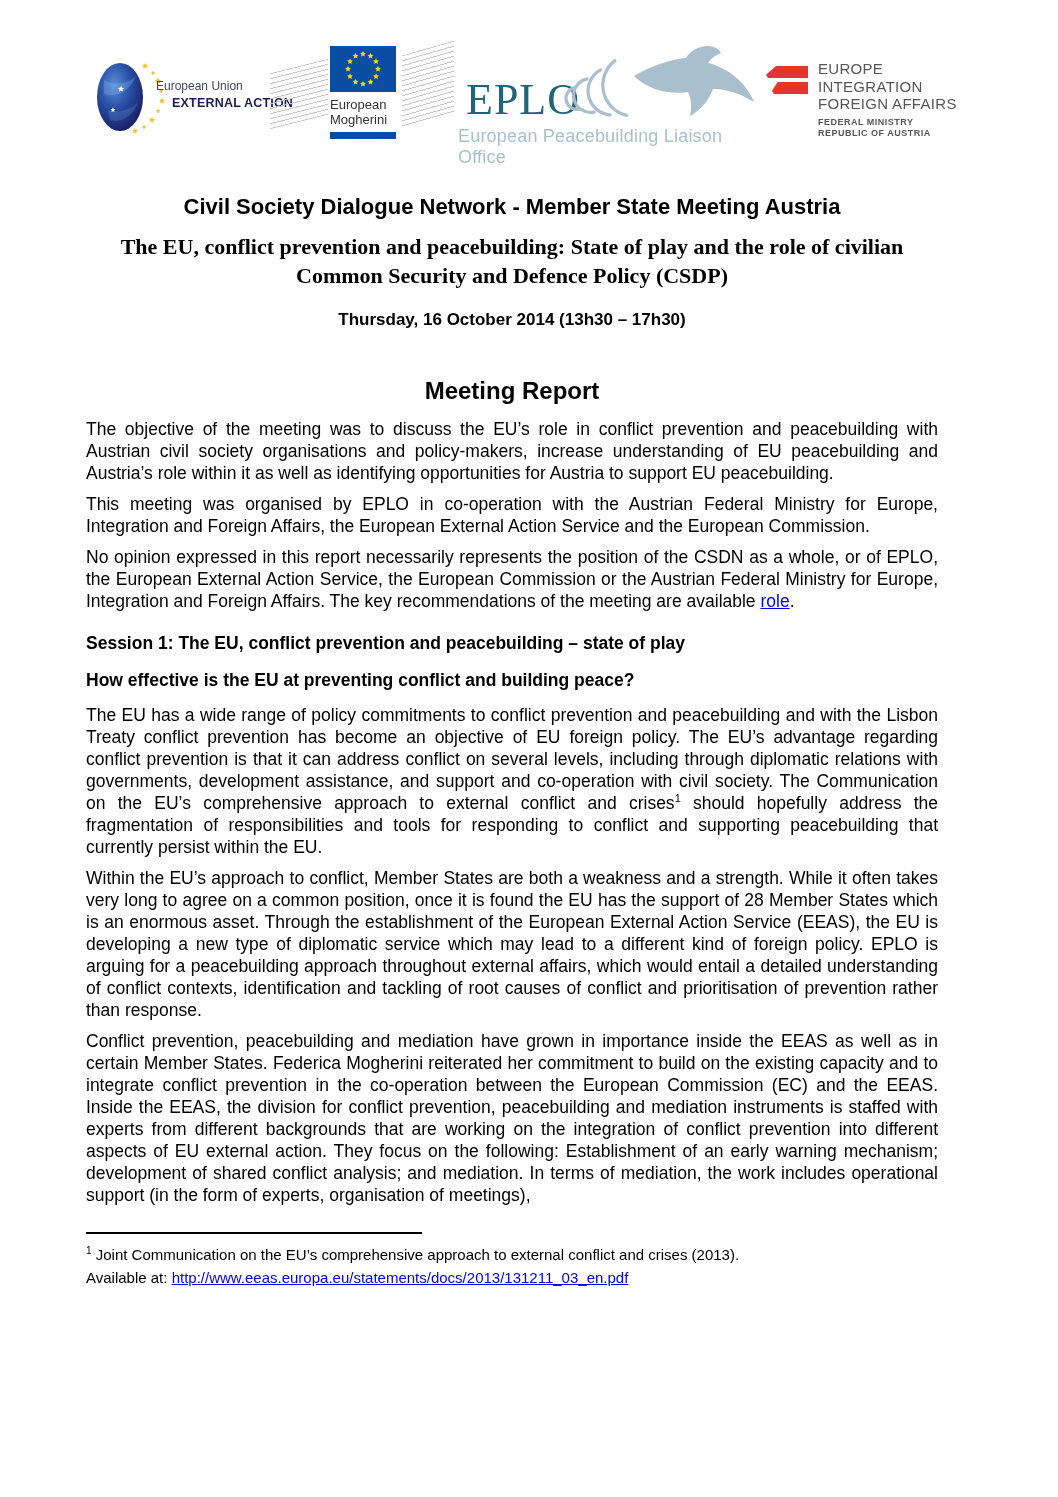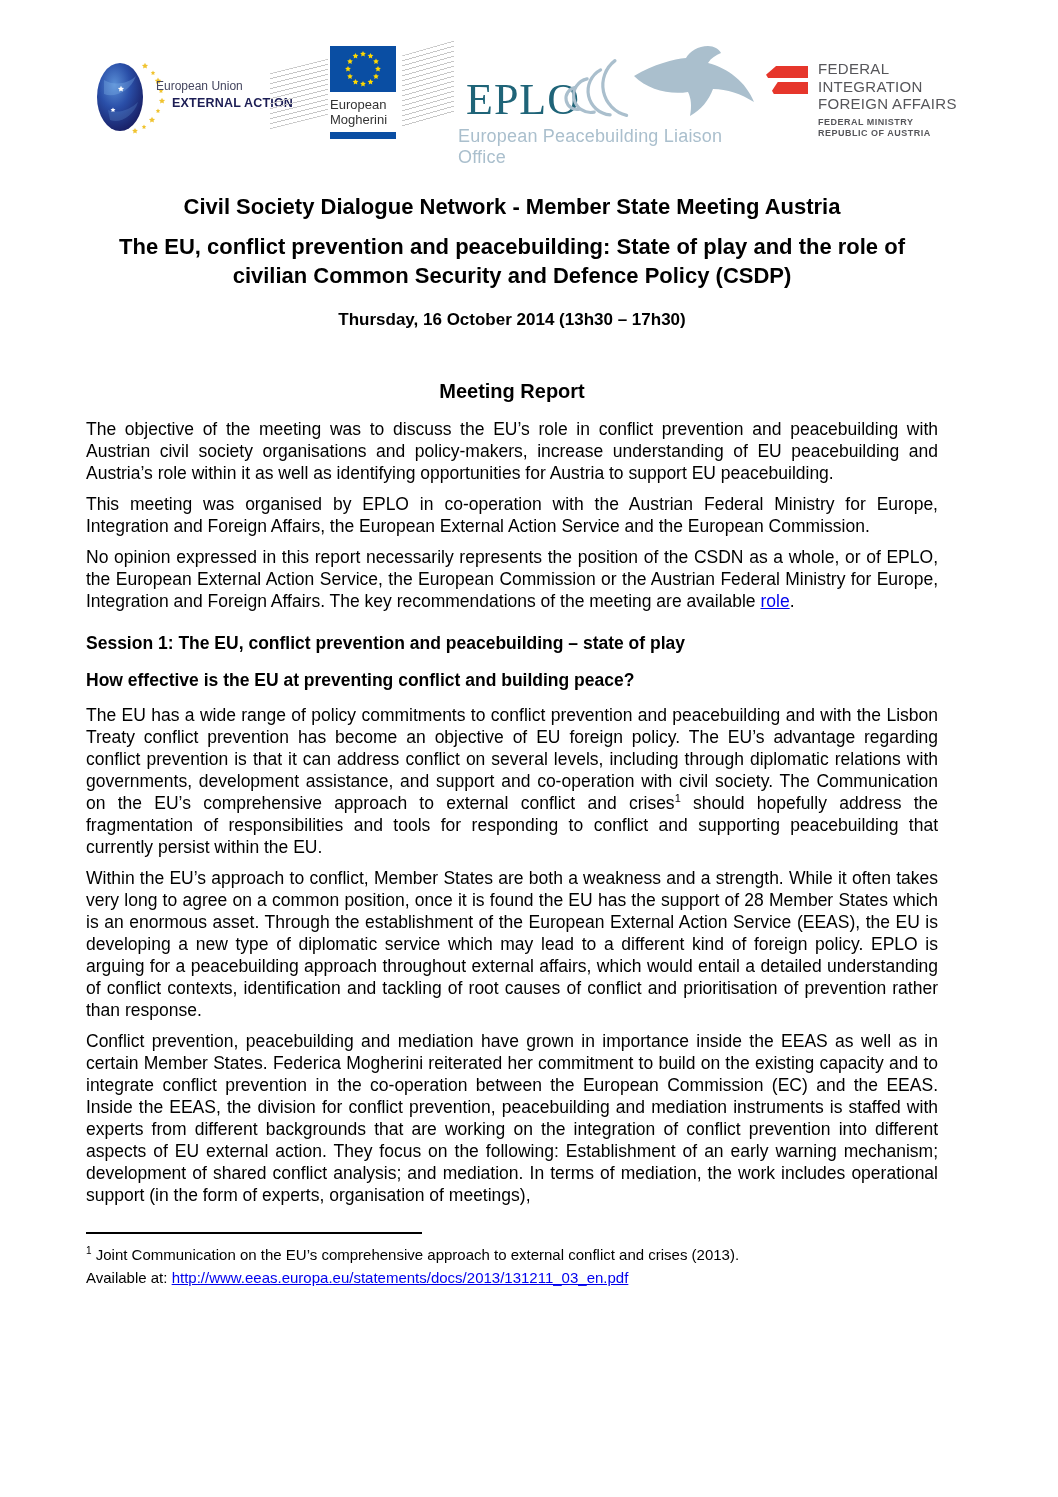--- a/index.html
+++ b/index.html
@@ -46,23 +46,23 @@
   .at-bar{height:12px;background:var(--austria_red);}
   .at-bar.b1{width:42px;clip-path:polygon(24% 0,100% 0,100% 100%,5% 100%,0 72%);}
   .at-bar.b2{width:36px;margin-left:6px;margin-top:4px;clip-path:polygon(16% 0,100% 0,100% 100%,5% 100%,0 72%);}
   .at-text{margin-left:8px;color:var(--austria_text);}
   .at-main{font-size:15px;line-height:17.5px;letter-spacing:.3px;}
   .at-small{font-size:9px;line-height:11px;font-weight:bold;letter-spacing:.5px;margin-top:4px;}
 
   
   .content{padding:0 120px 0 86px;}
   .main-title{font-size:22px;font-weight:bold;text-align:center;margin-top:26px;line-height:26px;}
-  .sub-title{font-size:22px;font-weight:bold;text-align:center;margin-top:12px;line-height:29px;}
+  .sub-title{font-size:22px;font-weight:bold;text-align:center;margin-top:12px;line-height:29px;font-family:Liberation Serif, serif;}
   .date-line{font-size:17px;font-weight:bold;text-align:center;margin-top:20px;line-height:20px;}
-  .report-title{font-size:20px;font-weight:bold;text-align:center;margin-top:46px;line-height:30px;}
+  .report-title{font-size:24px;font-weight:bold;text-align:center;margin-top:46px;line-height:30px;}
 
   
   .paras{margin-top:12px;}
   .body-para{font-size:17.5px;line-height:22px;text-align:justify;text-justify:inter-word;margin-bottom:9px;}
   .body-para sup{font-size:11px;line-height:0;}
   a{color:var(--link_blue);text-decoration:underline;}
   .section-heading{font-size:17.5px;font-weight:bold;line-height:22px;margin-top:20px;}
   .question-heading{font-size:17.5px;font-weight:bold;line-height:22px;margin-top:15px;}
   .paras.second{margin-top:13px;}
 
@@ -166,21 +166,21 @@
       <div class="eplo-sub">European Peacebuilding Liaison Office</div>
     </div>
 
     <div class="logo-austria">
       <div class="at-bars">
         <div class="at-bar b1"></div>
         <div class="at-bar b2"></div>
       </div>
       <div class="at-text">
         <div class="at-main">
-          <div>FEDERAL</div>
+          <div>EUROPE</div>
           <div>INTEGRATION</div>
           <div>FOREIGN AFFAIRS</div>
         </div>
         <div class="at-small">
           <div>FEDERAL MINISTRY</div>
           <div>REPUBLIC OF AUSTRIA</div>
         </div>
       </div>
     </div>
   </header>

